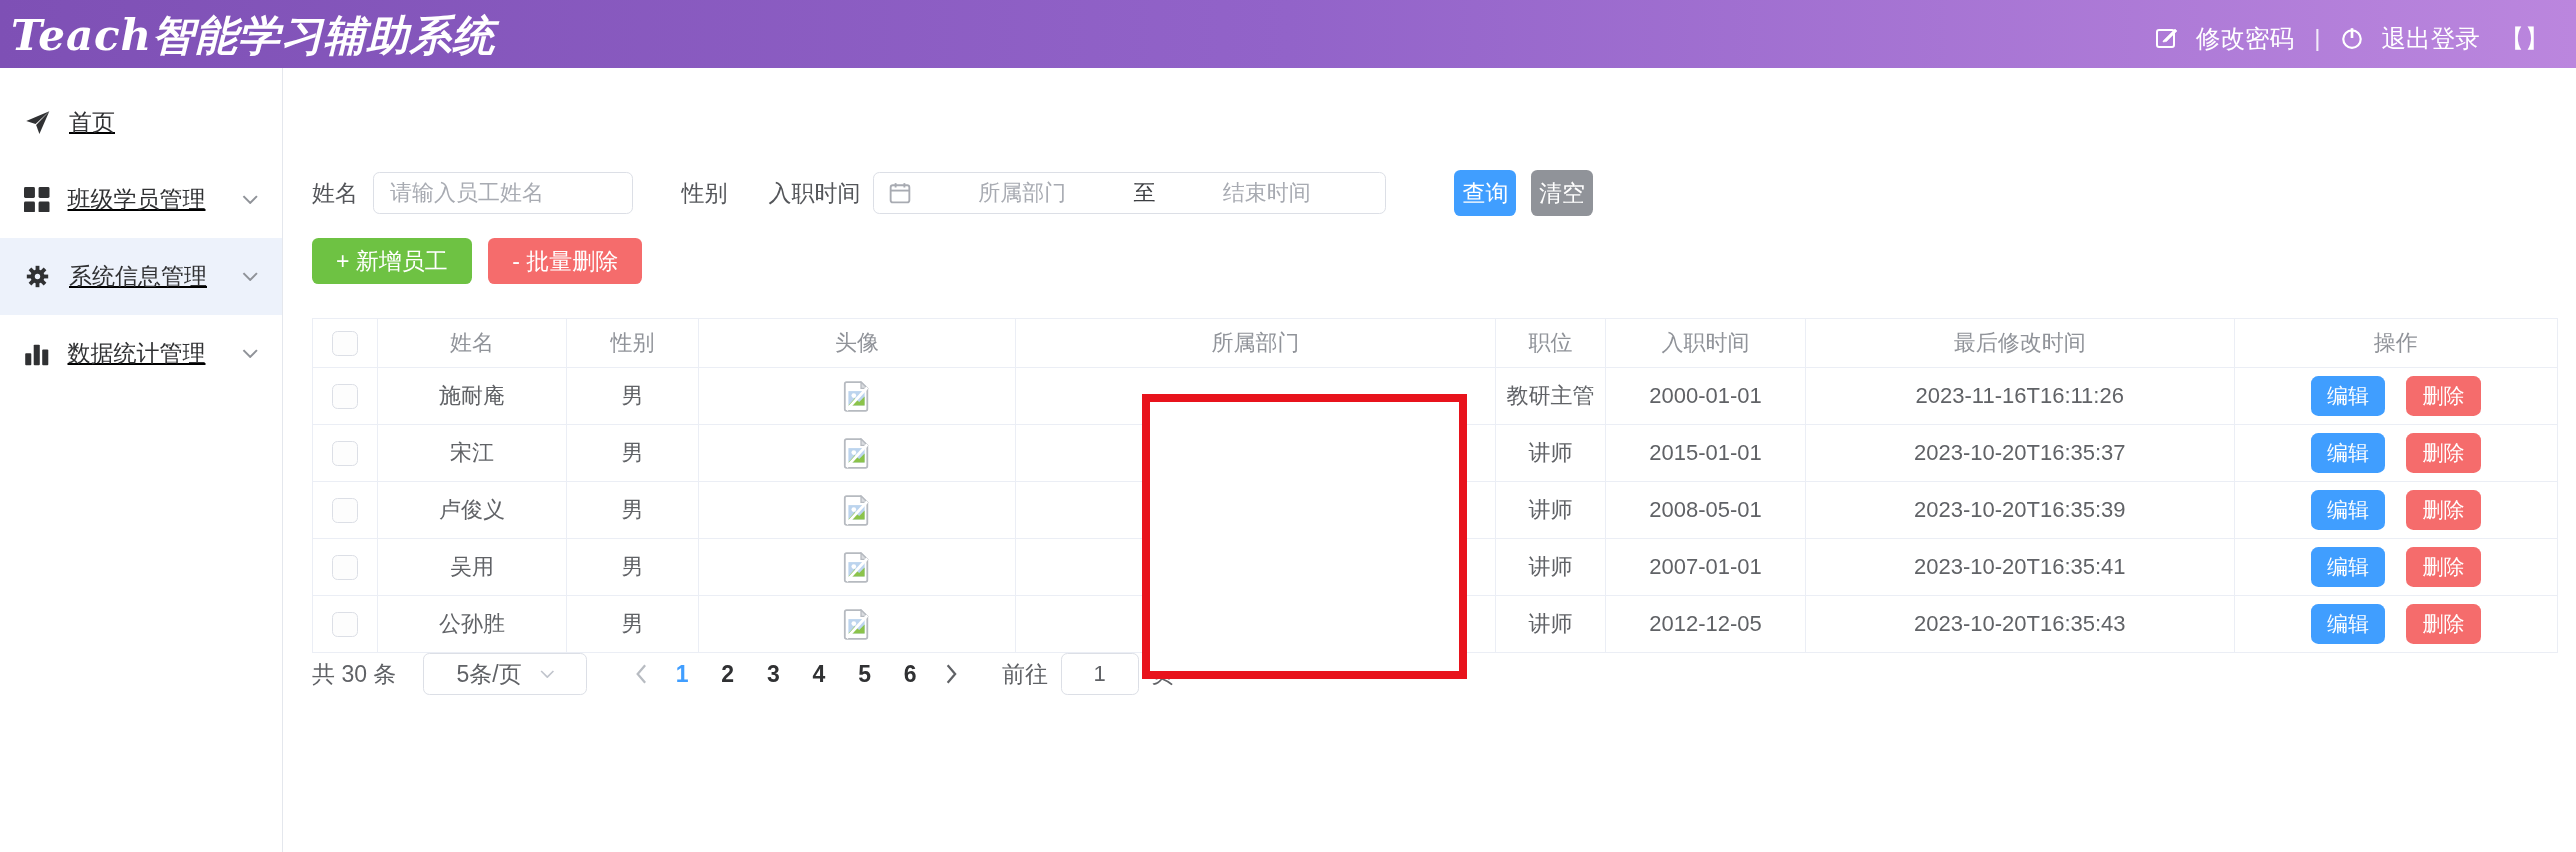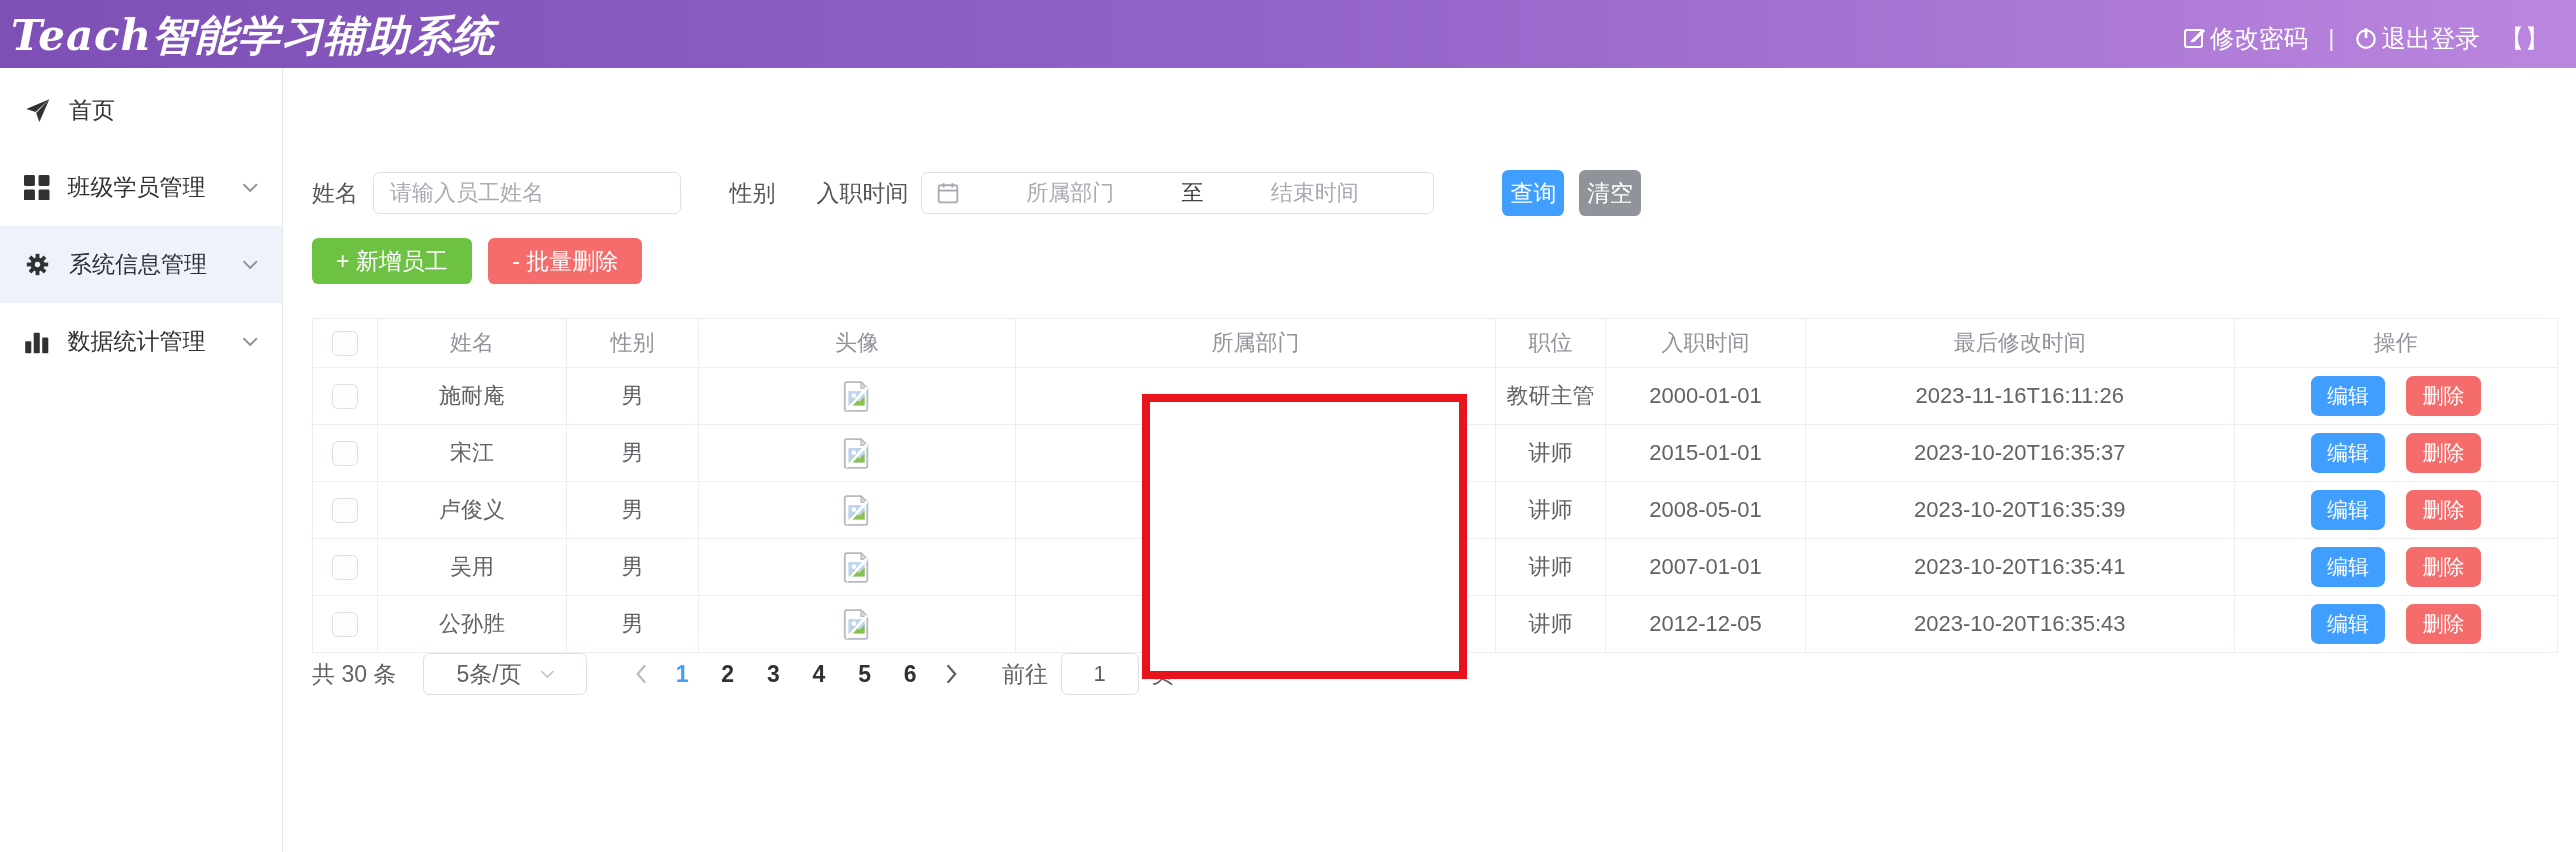--- a/index.html
+++ b/index.html
@@ -6,40 +6,40 @@
   html,body { background:#fff; }
   body { font-family: "Liberation Sans", sans-serif; }
   .app { position:relative; width:2576px; height:853px; background:#fff; overflow:hidden; }
 
   
   .header { height:68px; display:flex; padding:8px 27px 0 11px;
     background:linear-gradient(90deg,#7e50b5 0%,#9263c9 50%,#bb86de 100%); color:#fff; }
   .logo { font-family:"DejaVu Serif", serif; font-style:italic; font-weight:bold;
     font-size:42px; letter-spacing:0.9px; white-space:nowrap; }
   .header-right { margin-left:auto; display:flex; align-items:center; gap:20px; font-size:24.6px; }
-  .header-link { display:flex; align-items:center; gap:3px; cursor:pointer; white-space:nowrap; }
+  .header-link { display:flex; align-items:center; gap:17px; cursor:pointer; white-space:nowrap; }
   .header-sep { opacity:.85; font-size:24px; }
   .user-brackets { font-size:24.6px; }
 
   
   .body-wrap { display:flex; height:784px; }
-  .sidebar { width:283px; flex:0 0 283px; border-right:0.9px solid #e4e7ed; padding-top:4px; }
+  .sidebar { width:283px; flex:0 0 283px; border-right:0.9px solid #e4e7ed; padding-top:16px;text-decoration:underline; }
   .side-item { height:77px; display:flex; align-items:center; gap:18px; padding:0 24px;
     font-size:23px; color:#303133; cursor:pointer; }
   .side-item.active { background:#edf2fb; }
   .side-item .chev { margin-left:auto; }
   .main { flex:1; padding:36px 18px 0 29px; position:relative; }
 
   
   .page-title { font-size:26.5px; font-weight:bold; color:#17191c; height:31px; line-height:31px; }
 
   
   .filter-row { margin-top:66px; display:flex; align-items:center; font-size:23px; color:#54565a; }
   .f-label { white-space:nowrap; }
-  .text-input { width:308px; height:42px; margin-left:14.6px; border:0.9px solid #dcdfe6; border-radius:6.4px;
+  .text-input { width:260px; height:42px; margin-left:14.6px; border:0.9px solid #dcdfe6; border-radius:6.4px;
     padding:0 16.4px; font-size:22px; color:#606266; font-family:inherit; outline:none; }
   .text-input::placeholder { color:#a8abb2; }
   .select-box { width:296px; height:42px; margin-left:14.6px; border:0.9px solid #dcdfe6; border-radius:6.4px;
     display:flex; align-items:center; padding:0 14.6px; cursor:pointer; background:#fff; }
   .select-placeholder { color:#a8abb2; font-size:22px; }
   .select-box .chev { margin-left:auto; }
   .ml54 { margin-left:49px; } .ml45 { margin-left:41px; }
   .date-box { width:513px; height:42px; margin-left:12.8px; border:0.9px solid #dcdfe6; border-radius:6.4px;
     display:flex; align-items:center; padding:0 14.6px; gap:7.3px; background:#fff; cursor:pointer; }
   .date-ph { flex:1; text-align:center; color:#a8abb2; font-size:22px; }

